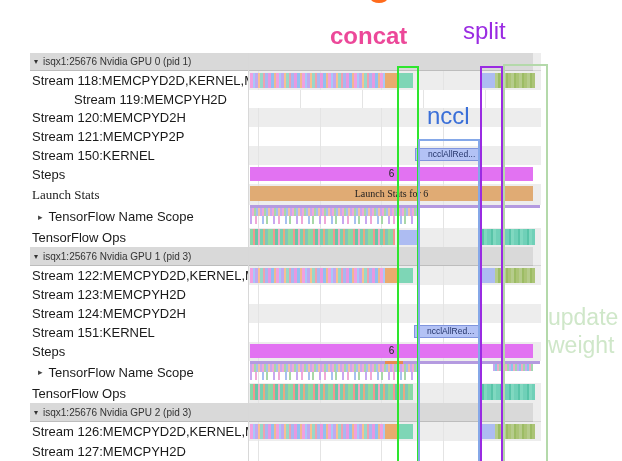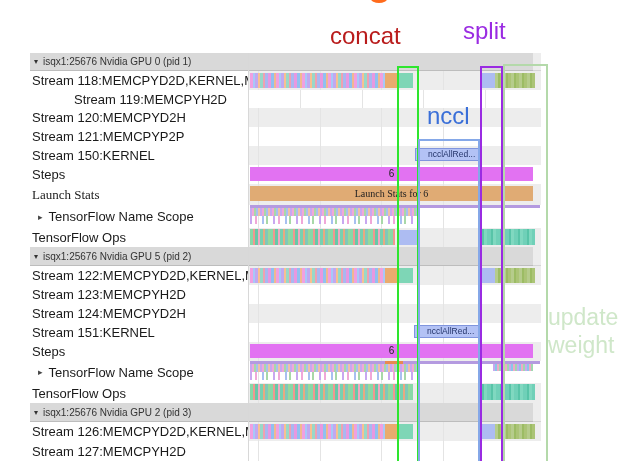--- a/index.html
+++ b/index.html
@@ -160,21 +160,21 @@
         </div>
         <div class="tl bg-g">
           <div class="sg opsStripes" style="left: 1px; width: 145px;"></div>
           <div class="sg peri" style="left: 150px; width: 18px;"></div>
           <div class="sg opsTeal" style="left: 229px; width: 57px;"></div>
         </div>
       </div>
       <div class="row" style="height: 19px;">
         <div class="hdrband">
           <span class="tri">▾</span>
-          <span>isqx1:25676 Nvidia GPU 5 (pid 2)</span>
+          <span>isqx1:25676 Nvidia GPU 1 (pid 3)</span>
         </div>
         <div class="hdrext"></div>
       </div>
       <div class="row" style="height: 19px;">
         <div class="lc">
           <span>Stream 122:MEMCPYD2D,KERNEL,MI</span>
         </div>
         <div class="tl bg-g">
           <div class="sg stripesA" style="left: 1px; width: 135px;"></div>
           <div class="sg orange" style="left: 136px; width: 14px;"></div>
@@ -260,20 +260,20 @@
       </div>
     </div>
   <div class="divider"></div>
 
   <div id="orange-frag" style="background: rgb(255, 107, 28);"></div>
   <div class="box" id="box-concat" style="border-color: rgb(46, 230, 46);"></div>
   <div class="box" id="box-split" style="border-color: rgb(154, 43, 226);"></div>
   <div class="box" id="box-nccl" style="border-color: rgb(133, 168, 232);"></div>
   <div class="box" id="box-weight" style="border-color: rgb(180, 217, 170);"></div>
 
-  <div class="ann" id="lbl-concat" style="color: #b91c1c;">concat</div>
+  <div class="ann" id="lbl-concat" style="color: #ec4899; font-weight: bold;">concat</div>
   <div class="ann" id="lbl-nccl" style="color: rgb(58, 111, 216);">nccl</div>
   <div class="ann" id="lbl-split" style="color: rgb(154, 43, 226);">split</div>
   <div class="ann" id="lbl-weight" style="color: rgb(207, 231, 201);">
     <div>update</div>
     <div>weight</div>
   </div>
 </div>
 
 </body></html>

